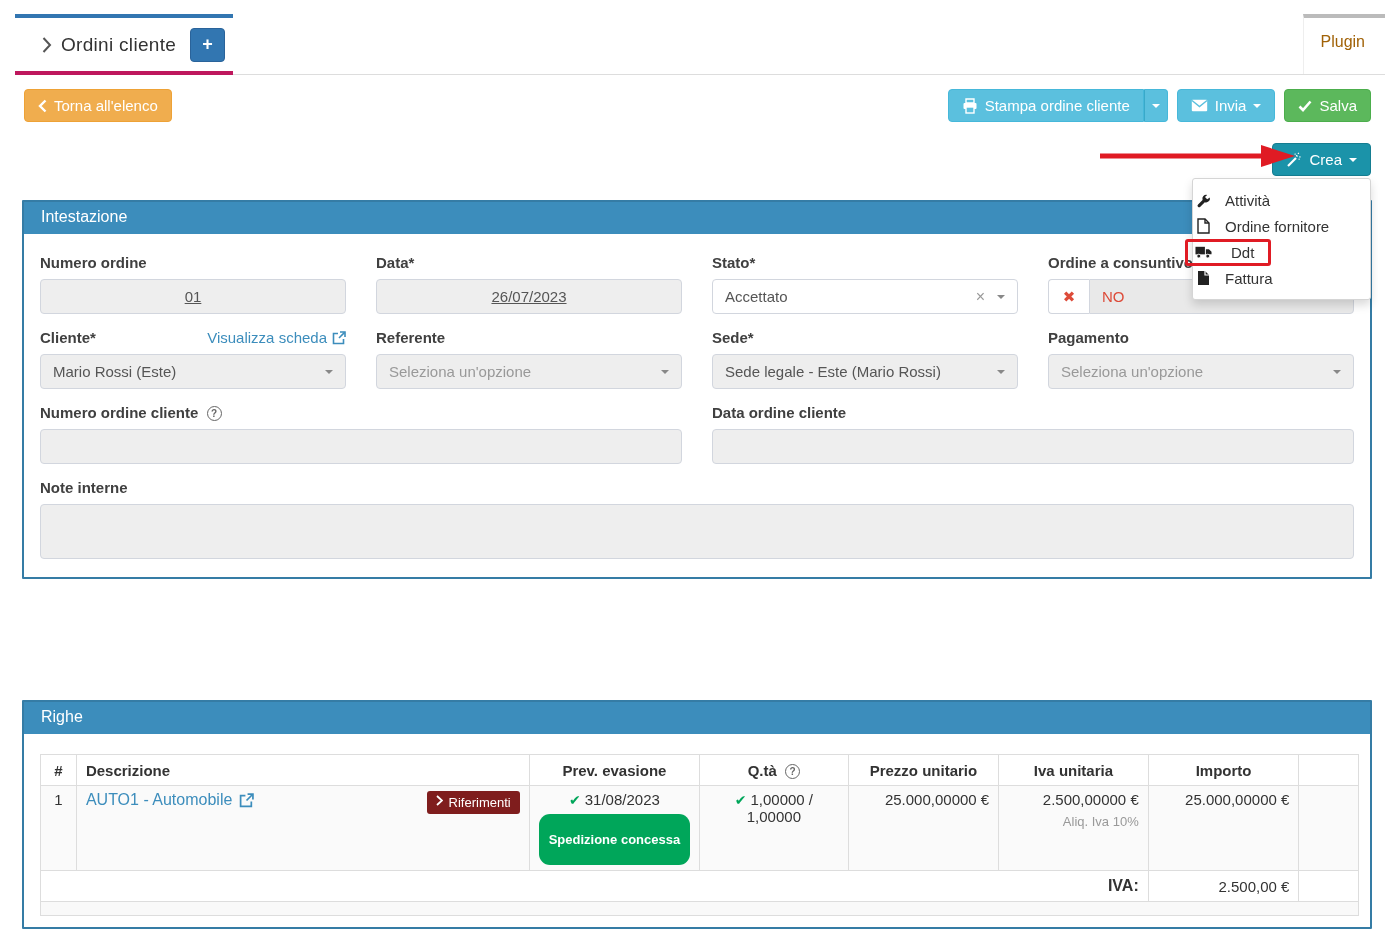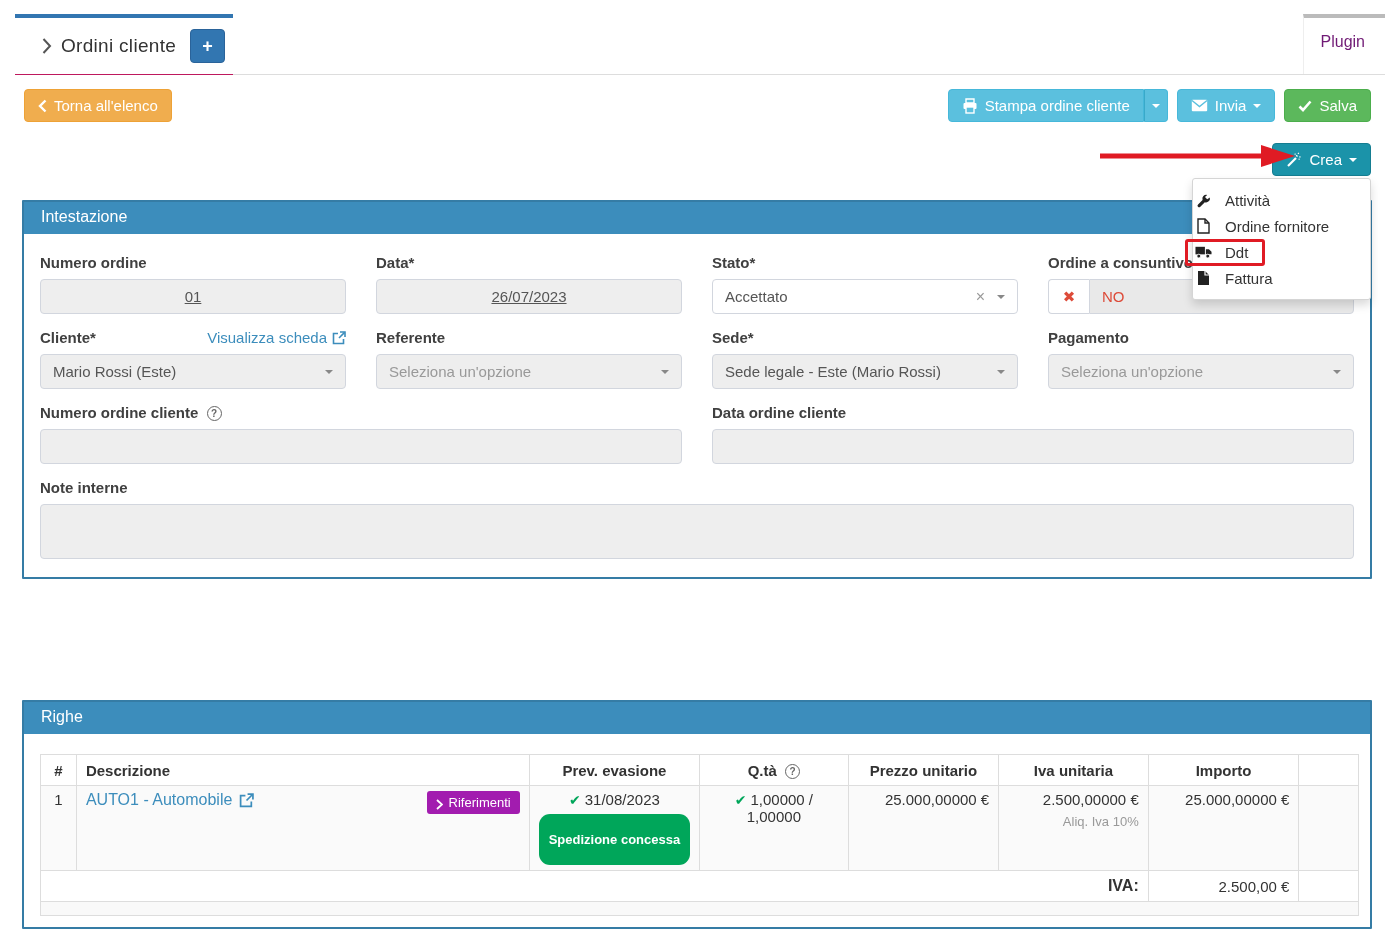--- a/index.html
+++ b/index.html
@@ -4,30 +4,30 @@
 <style>
   * { box-sizing: border-box; margin: 0; padding: 0; }
   html,body { width:1385px; height:929px; overflow:hidden; background:#fff;
     font-family:"Liberation Sans", sans-serif; }
   #page { position:relative; width:1385px; height:929px; background:#fff; }
 
   
   .tabbar { position:absolute; top:14px; left:0; width:1385px; height:61px; }
   .tabbar .baseline { position:absolute; left:233px; right:0; bottom:0; height:1px; background:#ddd; }
   .tab-active { position:absolute; left:15px; top:0; width:218px; height:61px;
-    background:#fff; border-top:4px solid #3276b1; border-bottom:1px solid #be185d;
+    background:#fff; border-top:4px solid #3276b1; border-bottom:4px solid #be185d;
     display:flex; align-items:center; padding-left:26px; }
   .tab-active .chev { color:#555; margin-right:9px; display:inline-flex; }
   .tab-title { font-size:19px; color:#333; letter-spacing:.3px; }
   .tab-add { margin-left:14px; width:35px; height:34px; background:#3276b1; border:1px solid #2a639a;
     border-radius:4px; color:#fff; font-size:18px; font-weight:bold; display:flex; align-items:center;
     justify-content:center; cursor:pointer; }
   .tab-ghost { position:absolute; right:0; top:0; width:82px; height:60px; background:#fff;
     border-top:4px solid #bbb; border-left:1px solid #eee; }
-  .plugin-link { position:absolute; top:33px; right:20px; color:#701a75; font-size:16px; cursor:pointer; }
+  .plugin-link { position:absolute; top:33px; right:20px; color:#a16207; font-size:16px; cursor:pointer; }
 
   
   .toolbar { position:absolute; top:89px; left:24px; right:14px; height:33px; }
   .btn { display:inline-flex; align-items:center; gap:7px; height:33px; padding:0 13px;
     border-radius:4px; font-size:15px; color:#fff; cursor:pointer; border:1px solid transparent; }
   .btn-warning { background:#f0ad4e; border-color:#eea236; }
   .btn-info { background:#5bc0de; border-color:#46b8da; }
   .btn-success { background:#5cb85c; border-color:#4cae4c; }
   .btn-teal { background:#1b93a9; border-color:#157d91; }
   .toolbar-right { position:absolute; right:0; top:0; display:flex; gap:9px; }
@@ -42,21 +42,21 @@
   .crea-row { position:absolute; top:143px; right:14px; }
   .annot-arrow { position:absolute; top:141px; left:1095px; width:205px; height:30px; pointer-events:none; z-index:30; }
 
   
   .dropdown { position:absolute; top:178px; left:1192px; width:179px; background:#fff;
     border:1px solid #d5d5d5; border-radius:3px; box-shadow:0 5px 10px rgba(0,0,0,.15);
     padding:8px 0; z-index:20; }
   .menu-item { display:flex; align-items:center; gap:13px; height:26px; padding-left:1px;
     font-size:15px; color:#333; cursor:pointer; }
   .menu-item .mi-icon { width:18px; display:flex; justify-content:center; color:#222; }
-  .highlight-box { display:flex; align-items:center; gap:13px; border:3px solid #e01b24;
+  .highlight-box { display:flex; align-items:center; gap:19px; border:3px solid #e01b24;
     border-radius:3px; margin-left:-9px; padding:2px 14px 2px 6px; }
 
   
   .panel { position:absolute; left:22px; width:1350px; border:2px solid #357ca5; border-radius:1px; background:#fff; }
   .panel-heading { background:#3c8dbc; color:#ffffff; font-size:16px; padding:6px 17px; height:32px; }
   .panel-body { padding:20px 16px 18px; }
   #panel-intestazione { top:200px; }
   #panel-righe { top:700px; height:229px; overflow:hidden; }
 
   .fgrid { display:grid; grid-template-columns:repeat(4, 1fr); column-gap:30px; }
@@ -90,22 +90,22 @@
   table.righe { width:1319px; border-collapse:collapse; font-size:15px; color:#333; }
   table.righe th, table.righe td { border:1px solid #ddd; padding:5px 9px; }
   table.righe thead th { font-weight:bold; text-align:center; height:31px; background:#fff; }
   th.c-desc { text-align:left !important; }
   .r-item td { background:#fafafa; vertical-align:top; height:70px; }
   td.center { text-align:center; } td.right { text-align:right; }
   .c-num { width:36px; } .c-desc { width:455px; } .c-prev { width:167px; } .c-qta { width:149px; }
   .c-prezzo { width:151px; } .c-iva { width:150px; } .c-importo { width:151px; } .c-last { width:60px; }
   .desc-flex { display:flex; justify-content:space-between; align-items:flex-start; gap:8px; }
   .doc-link { color:#3c8dbc; font-size:16px; cursor:pointer; display:inline-flex; align-items:center; gap:7px; }
-  .badge-rif { background:#a21caf; color:#fff; font-size:13px; padding:4px 9px; border-radius:3px;
-    display:inline-flex; align-items:flex-end; gap:6px; cursor:pointer; white-space:nowrap; }
+  .badge-rif { background:#7f1d1d; color:#fff; font-size:13px; padding:4px 9px; border-radius:3px;
+    display:inline-flex; align-items:flex-start; gap:6px; cursor:pointer; white-space:nowrap; }
   .check { color:#00a65a; font-size:14px; margin-right:4px; }
   .pill { background:#00a65a; color:#fff; font-weight:bold; font-size:13px; padding:18px 10px;
     border-radius:11px; display:inline-block; margin-top:6px; white-space:nowrap; }
   .muted { color:#999; font-size:13px; margin-top:6px; }
   .qta-wrap { display:inline-block; max-width:118px; }
   tr.total-odd td { background:#f9f9f9; }
   tr.total td { height:31px; }
   td.tot-label { font-weight:bold; text-align:right; font-size:16px; }
   tr.stub td { background:#f9f9f9; height:14px; }
 

